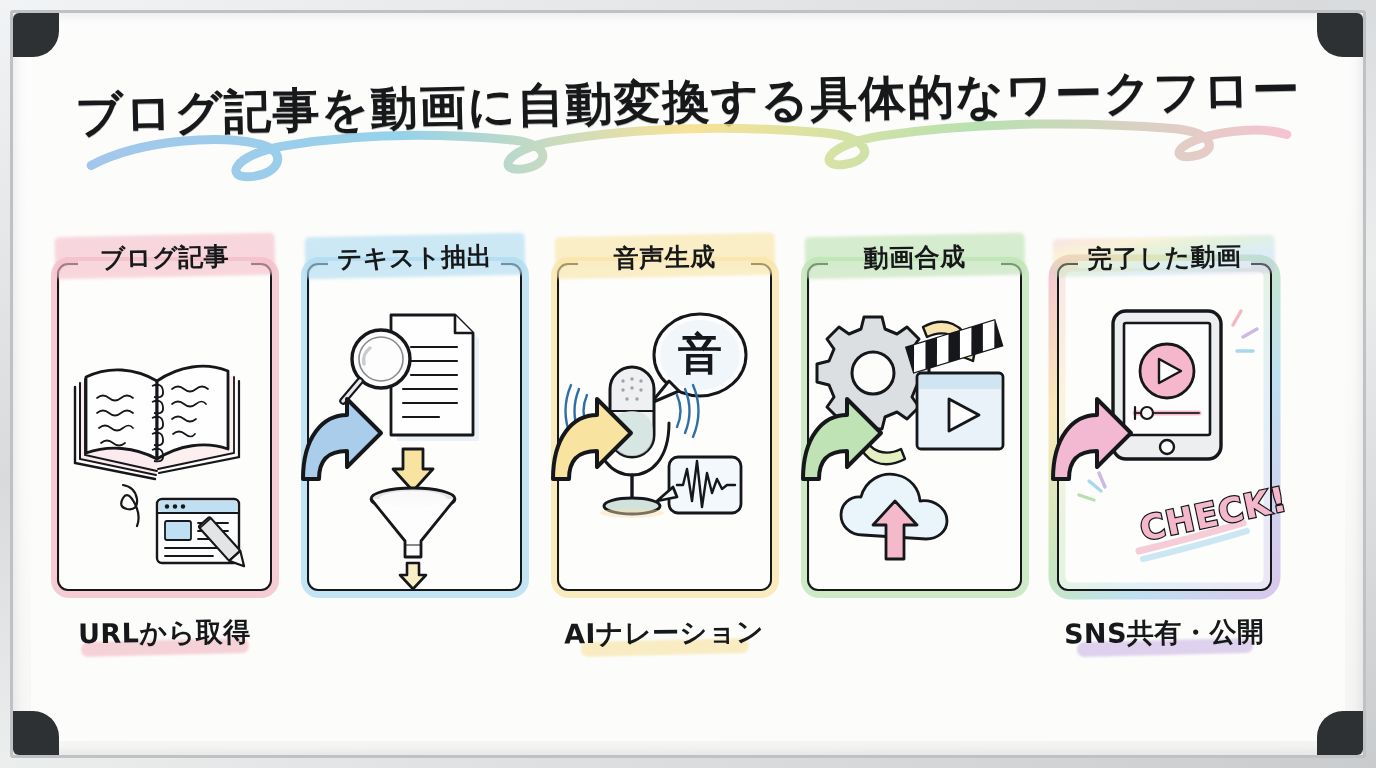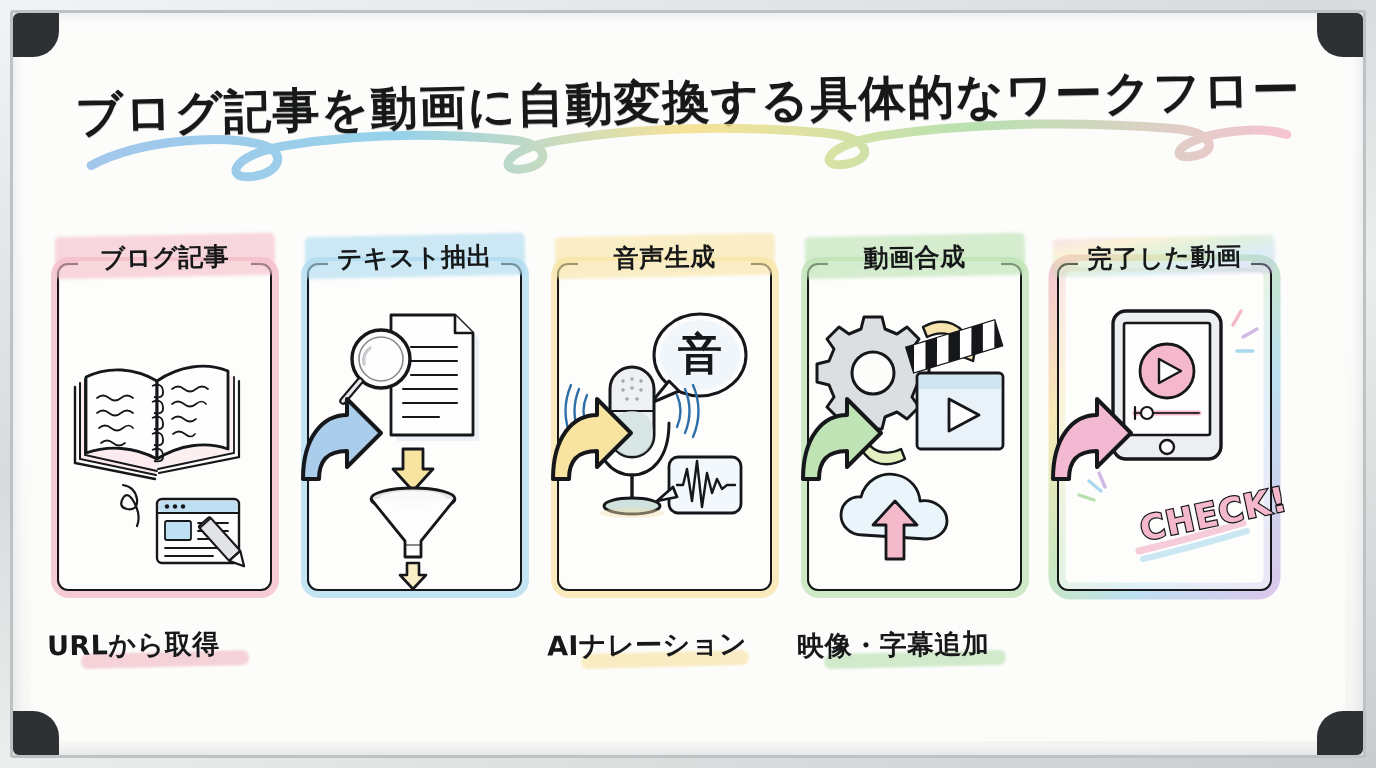--- a/index.html
+++ b/index.html
@@ -52,21 +52,21 @@
     background:#fcfcfb;}
   .card-title{
     position:absolute;left:-6px;top:-22px;width:227px;text-align:center;
     font-size:25px;font-weight:700;color:#16181a;letter-spacing:.5px;
     transform:rotate(-1.1deg);z-index:6;white-space:nowrap;
   }
   .title-hl{position:absolute;left:-2px;top:-28px;width:220px;height:42px;
     border-radius:5px;opacity:.62;transform:rotate(-1.2deg);z-index:4;filter:blur(1.4px);}
   .card-art{position:absolute;inset:0;z-index:5;}
 
-  .caption{position:absolute;top:364px;left:-10px;width:235px;}
+  .caption{position:absolute;top:352px;left:-10px;width:235px;text-align:center;}
   .caption-text{font-size:27px;font-weight:700;color:#16181a;letter-spacing:.5px;
     position:relative;z-index:3;transform:rotate(-.8deg);display:inline-block;}
   .caption-hl{position:absolute;left:50%;transform:translateX(-50%) rotate(-1.4deg);
     bottom:-4px;width:168px;height:15px;border-radius:7px;opacity:.62;
     filter:blur(1.1px);z-index:1;}
 
   .arrow{position:absolute;top:130px;width:88px;height:92px;z-index:12;}
   svg{overflow:visible;}
 </style>
 </head>
@@ -315,24 +315,20 @@
               </g>
 
               <path d="M142,136 L172,152 L142,168 Z" fill="#fdfdfd" stroke="#15171a" stroke-width="2.8" stroke-linejoin="round"></path>
 
               <path d="M56,272 C42,272 34,262 34,252 C34,241 43,233 54,234 C58,218 74,208 90,212
                        C104,215 112,226 113,238 C128,236 140,246 140,258 C140,268 131,276 119,276 Z" fill="#e9f4fb" stroke="#15171a" stroke-width="2.8" stroke-linejoin="round"></path>
 
               <path d="M79,296 L79,262 L66,262 L88,238 L110,262 L97,262 L97,296 Z" fill="#f4b9cb" stroke="#15171a" stroke-width="2.8" stroke-linejoin="round"></path>
             </svg>
           </div>
-          <div class="caption">
-            <div class="caption-hl" style="background:#b8e0ae;width:182px;"></div>
-            <span class="caption-text">映像・字幕追加</span>
-          </div>
         </div>
 
         <svg class="arrow" style="left:1016px;" viewBox="0 0 88 92">
           <path d="M6,86 C6,44 26,22 50,22 L50,6 L84,40 L50,74 L50,58 C30,58 22,68 22,86 Z" fill="#f3b9d3" stroke="#15171a" stroke-width="4" stroke-linejoin="round"></path>
         </svg>
 
         <div class="step" style="left:1026px;">
           <div class="card-wrap">
             <svg class="hl-border" style="position:absolute;inset:-9px;width:233px;height:346px;border:none;opacity:.75;" viewBox="0 0 233 346">
               <defs>
@@ -376,20 +372,24 @@
                 <path d="M32,218 l12,10" stroke="#a9d8ee"></path>
                 <path d="M22,232 l15,5" stroke="#b8e0ae"></path>
                 <path d="M42,210 l6,14" stroke="#cdb8e6"></path>
               </g>
 
               <path d="M82,288 q50,-12 104,-28" fill="none" stroke="#f4b7cb" stroke-width="7" stroke-linecap="round" opacity=".7"></path>
               <path d="M86,296 q50,-12 104,-28" fill="none" stroke="#a9d8ee" stroke-width="6" stroke-linecap="round" opacity=".6"></path>
               <text x="86" y="278" transform="rotate(-12 86 278)" font-size="34" font-weight="700" fill="#f4b7cb" stroke="#15171a" stroke-width="2.4" paint-order="stroke" font-family="DejaVu Sans, sans-serif" letter-spacing="1">CHECK!</text>
             </svg>
           </div>
+          <div class="caption">
+            <div class="caption-hl" style="background:#cdb8e6;width:176px;"></div>
+            <span class="caption-text">SNS共有・公開</span>
+          </div>
         </div>
 
       </div>
     </div>
 
     <div class="corner tl"></div>
     <div class="corner tr"></div>
     <div class="corner bl"></div>
     <div class="corner br"></div>
   </div>

